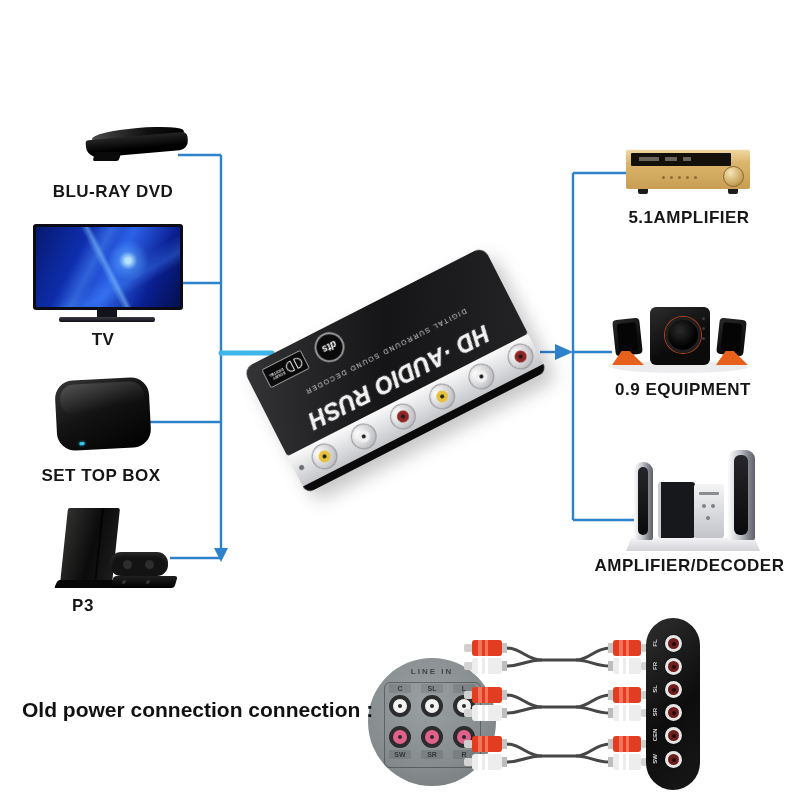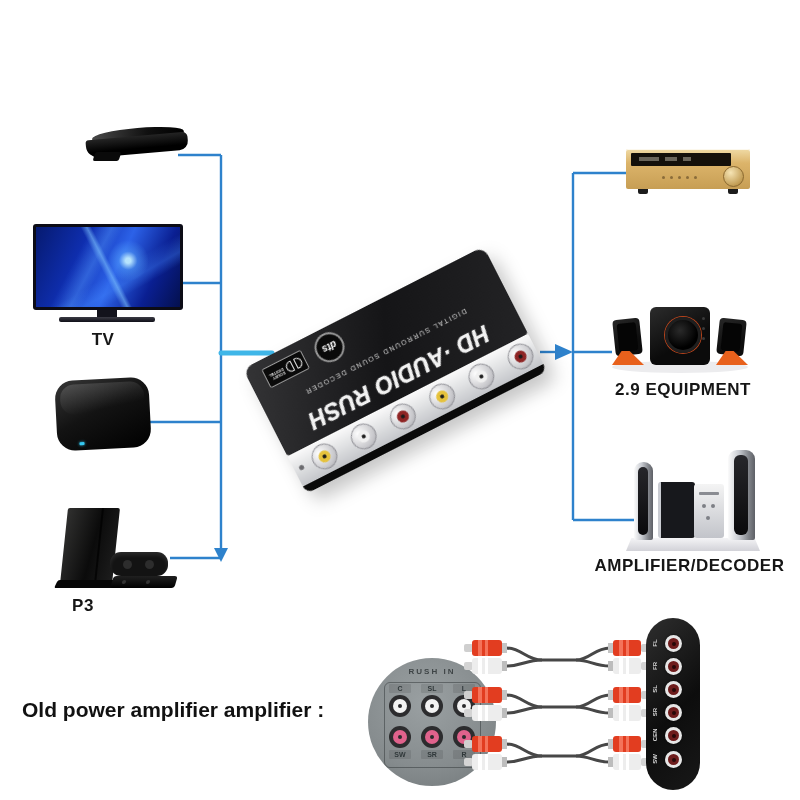--- a/index.html
+++ b/index.html
@@ -187,33 +187,35 @@
     </g>
     <polygon points="214,548 228,548 221,562" fill="#2e82cc"></polygon>
     <polygon points="555,344 573,352 555,360" fill="#2e82cc"></polygon>
   </svg>
 
   <div class="abs bluray">
     <div class="br-lid"></div>
     <div class="br-body"></div>
     <div class="br-foot"></div>
   </div>
+  <div class="dev-label" style="left:30px;top:182px;width:166px;">BLU-RAY DVD</div>
 
   <div class="abs tv">
     <div class="tv-frame">
       <div class="tv-screen"></div>
     </div>
     <div class="tv-neck"></div>
     <div class="tv-base"></div>
   </div>
   <div class="dev-label" style="left:48px;top:330px;width:110px;">TV</div>
 
   <div class="abs stb">
     <div class="stb-led"></div>
   </div>
+  <div class="dev-label" style="left:18px;top:466px;width:166px;">SET TOP BOX</div>
 
   <div class="abs ps">
     <div class="ps-tower"></div>
     <div class="ps-stand"></div>
     <div class="ps-pad">
       <i class="ps-stick" style="left:13px;"></i>
       <i class="ps-stick" style="left:35px;"></i>
     </div>
     <div class="ps-cam">
       <i style="left:10px;"></i>
@@ -231,35 +233,36 @@
     </div>
     <div class="amp-knob"></div>
     <i class="amp-dot" style="left:36px;"></i>
     <i class="amp-dot" style="left:44px;"></i>
     <i class="amp-dot" style="left:52px;"></i>
     <i class="amp-dot" style="left:60px;"></i>
     <i class="amp-dot" style="left:68px;"></i>
     <div class="amp-foot" style="left:12px;"></div>
     <div class="amp-foot" style="right:12px;"></div>
   </div>
+  <div class="dev-label" style="left:598px;top:208px;width:182px;">5.1AMPLIFIER</div>
 
   <div class="abs spk21">
     <div class="s21-shadow"></div>
     <div class="s21-sat" style="left:4px;transform:rotate(-6deg);"></div>
     <div class="s21-stand" style="left:2px;"></div>
     <div class="s21-sat" style="left:108px;transform:rotate(6deg);"></div>
     <div class="s21-stand" style="left:106px;"></div>
     <div class="s21-sub">
       <div class="s21-port"></div>
       <i class="s21-knob" style="top:10px;"></i>
       <i class="s21-knob" style="top:20px;"></i>
       <i class="s21-knob" style="top:30px;"></i>
     </div>
   </div>
-  <div class="dev-label" style="left:592px;top:380px;width:182px;">2.9 EQUIPMENT</div>
+  <div class="dev-label" style="left:592px;top:380px;width:182px;">0.9 EQUIPMENT</div>
 
   <div class="abs towers">
     <div class="tw-base"></div>
     <div class="tw-tower" style="left:8px;top:12px;width:19px;height:78px;">
         <i></i>
       </div>
     <div class="tw-tower" style="left:102px;top:0;width:27px;height:90px;">
         <i></i>
       </div>
     <div class="tw-center"></div>
@@ -314,24 +317,24 @@
           <span class="rca-hole"></span>
         </span>
       <span class="rca" style="left:240px;">
           <span class="rca-core" style="background-color: rgb(142, 36, 36);"></span>
           <span class="rca-hole"></span>
         </span>
     </div>
     <div class="dec-bottom"></div>
   </div>
 
-  <div class="caption" style="left:22px;top:698px;">Old power amplifier amplifier :</div>
+  <div class="caption" style="left:22px;top:698px;">Old power connection connection :</div>
 
   <div class="abs linein">
-    <div class="li-title">RUSH IN</div>
+    <div class="li-title">LINE IN</div>
     <div class="li-box"></div>
     <div class="li-lab" style="left:21px;top:26px;">C</div>
     <div class="li-lab" style="left:53px;top:26px;">SL</div>
     <div class="li-lab" style="left:85px;top:26px;">L</div>
     <span class="li-jack" style="left:21px;top:37px;">
         <i style="background: rgb(242, 242, 242);"></i>
         <b></b>
       </span>
     <span class="li-jack" style="left:53px;top:37px;">
         <i style="background: rgb(242, 242, 242);"></i>

